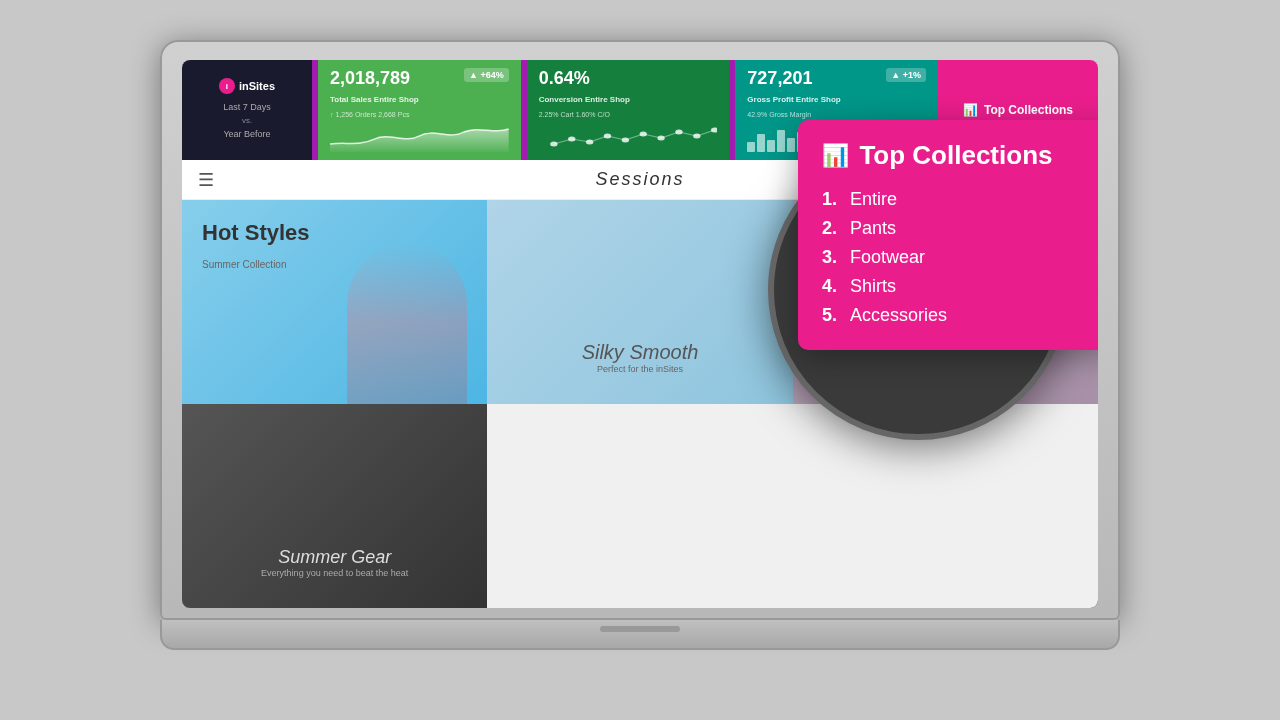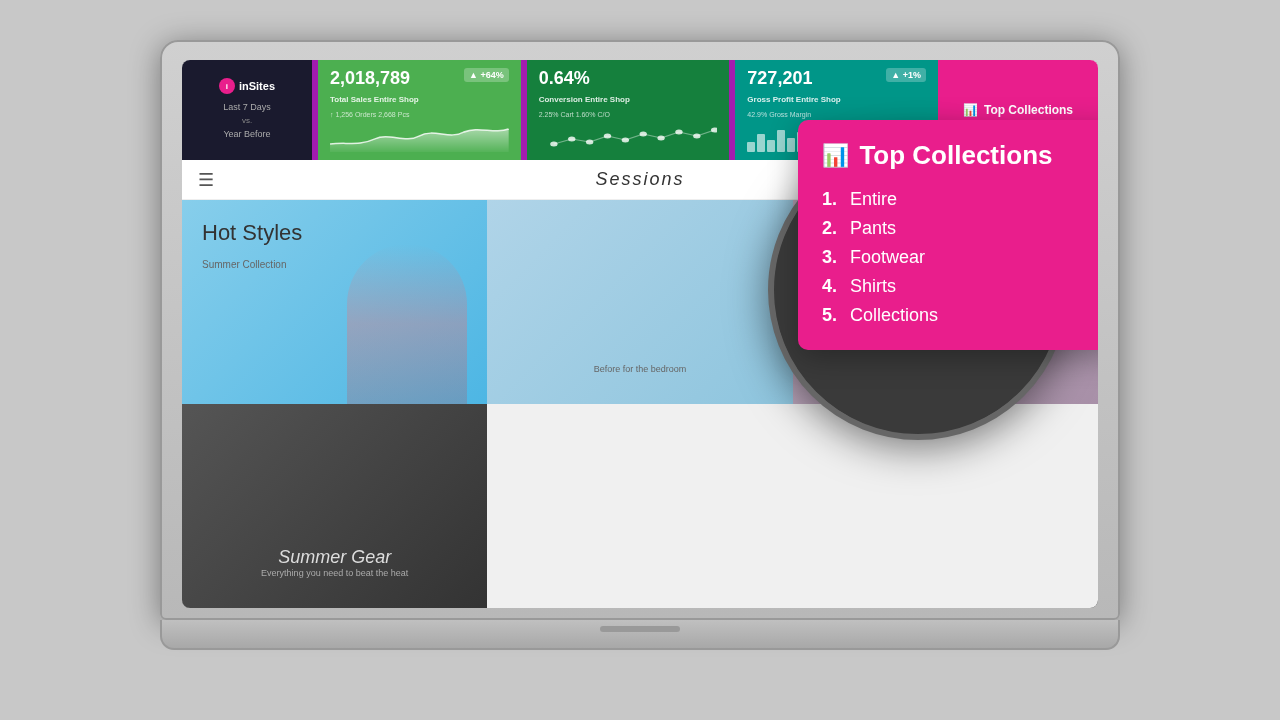--- a/index.html
+++ b/index.html
@@ -241,21 +241,21 @@
       background: linear-gradient(135deg, #c8b4c8 0%, #a890a8 100%);
     }
 
     .panel-label {
       position: absolute;
       top: 20px;
       left: 20px;
     }
     .panel-title {
       font-size: 22px;
-      font-weight: normal;
+      font-weight: bold;
       color: #333;
       line-height: 1.2;
     }
     .panel-subtitle {
       font-size: 10px;
       color: #666;
       margin-top: 13px;
     }
     .panel-center-text {
       position: absolute;
@@ -494,21 +494,22 @@
             <div class="panel-label">
               <div class="panel-title">Hot Styles</div>
               <div class="panel-subtitle">Summer Collection</div>
             </div>
 
             <div style="position:absolute;bottom:0;right:20px;width:120px;height:160px;background:linear-gradient(180deg, transparent 0%, rgba(255,100,100,0.3) 50%, rgba(200,50,50,0.2) 100%);border-radius:60px 60px 0 0;"></div>
           </div>
 
           <div class="store-panel panel-silky">
             <div class="panel-center-text">
-              <div class="panel-center-sub">Before for the bedroom</div>
+              <div class="panel-center-title" style="color:#555;font-size:20px;font-style:italic;">Silky Smooth</div>
+              <div class="panel-center-sub">Perfect for the inSites</div>
             </div>
           </div>
 
           <div class="store-panel panel-cover" style="display:flex;flex-direction:column;justify-content:center;align-items:flex-start;padding:16px;">
             <div class="panel-title" style="color:#555;">Cover</div>
             <div class="panel-subtitle" style="color:#666;">Breathable</div>
             <div class="panel-subtitle" style="color:#666;">Protection</div>
           </div>
 
 
@@ -552,21 +553,21 @@
             <li>
               <span class="num">3.</span>
               <span>Footwear</span>
             </li>
             <li>
               <span class="num">4.</span>
               <span>Shirts</span>
             </li>
             <li>
               <span class="num">5.</span>
-              <span>Collections</span>
+              <span>Accessories</span>
             </li>
           </ol>
         </div>
 
       </div>
     </div>
   </div>
   <div class="laptop-base"></div>
 </div>
 

